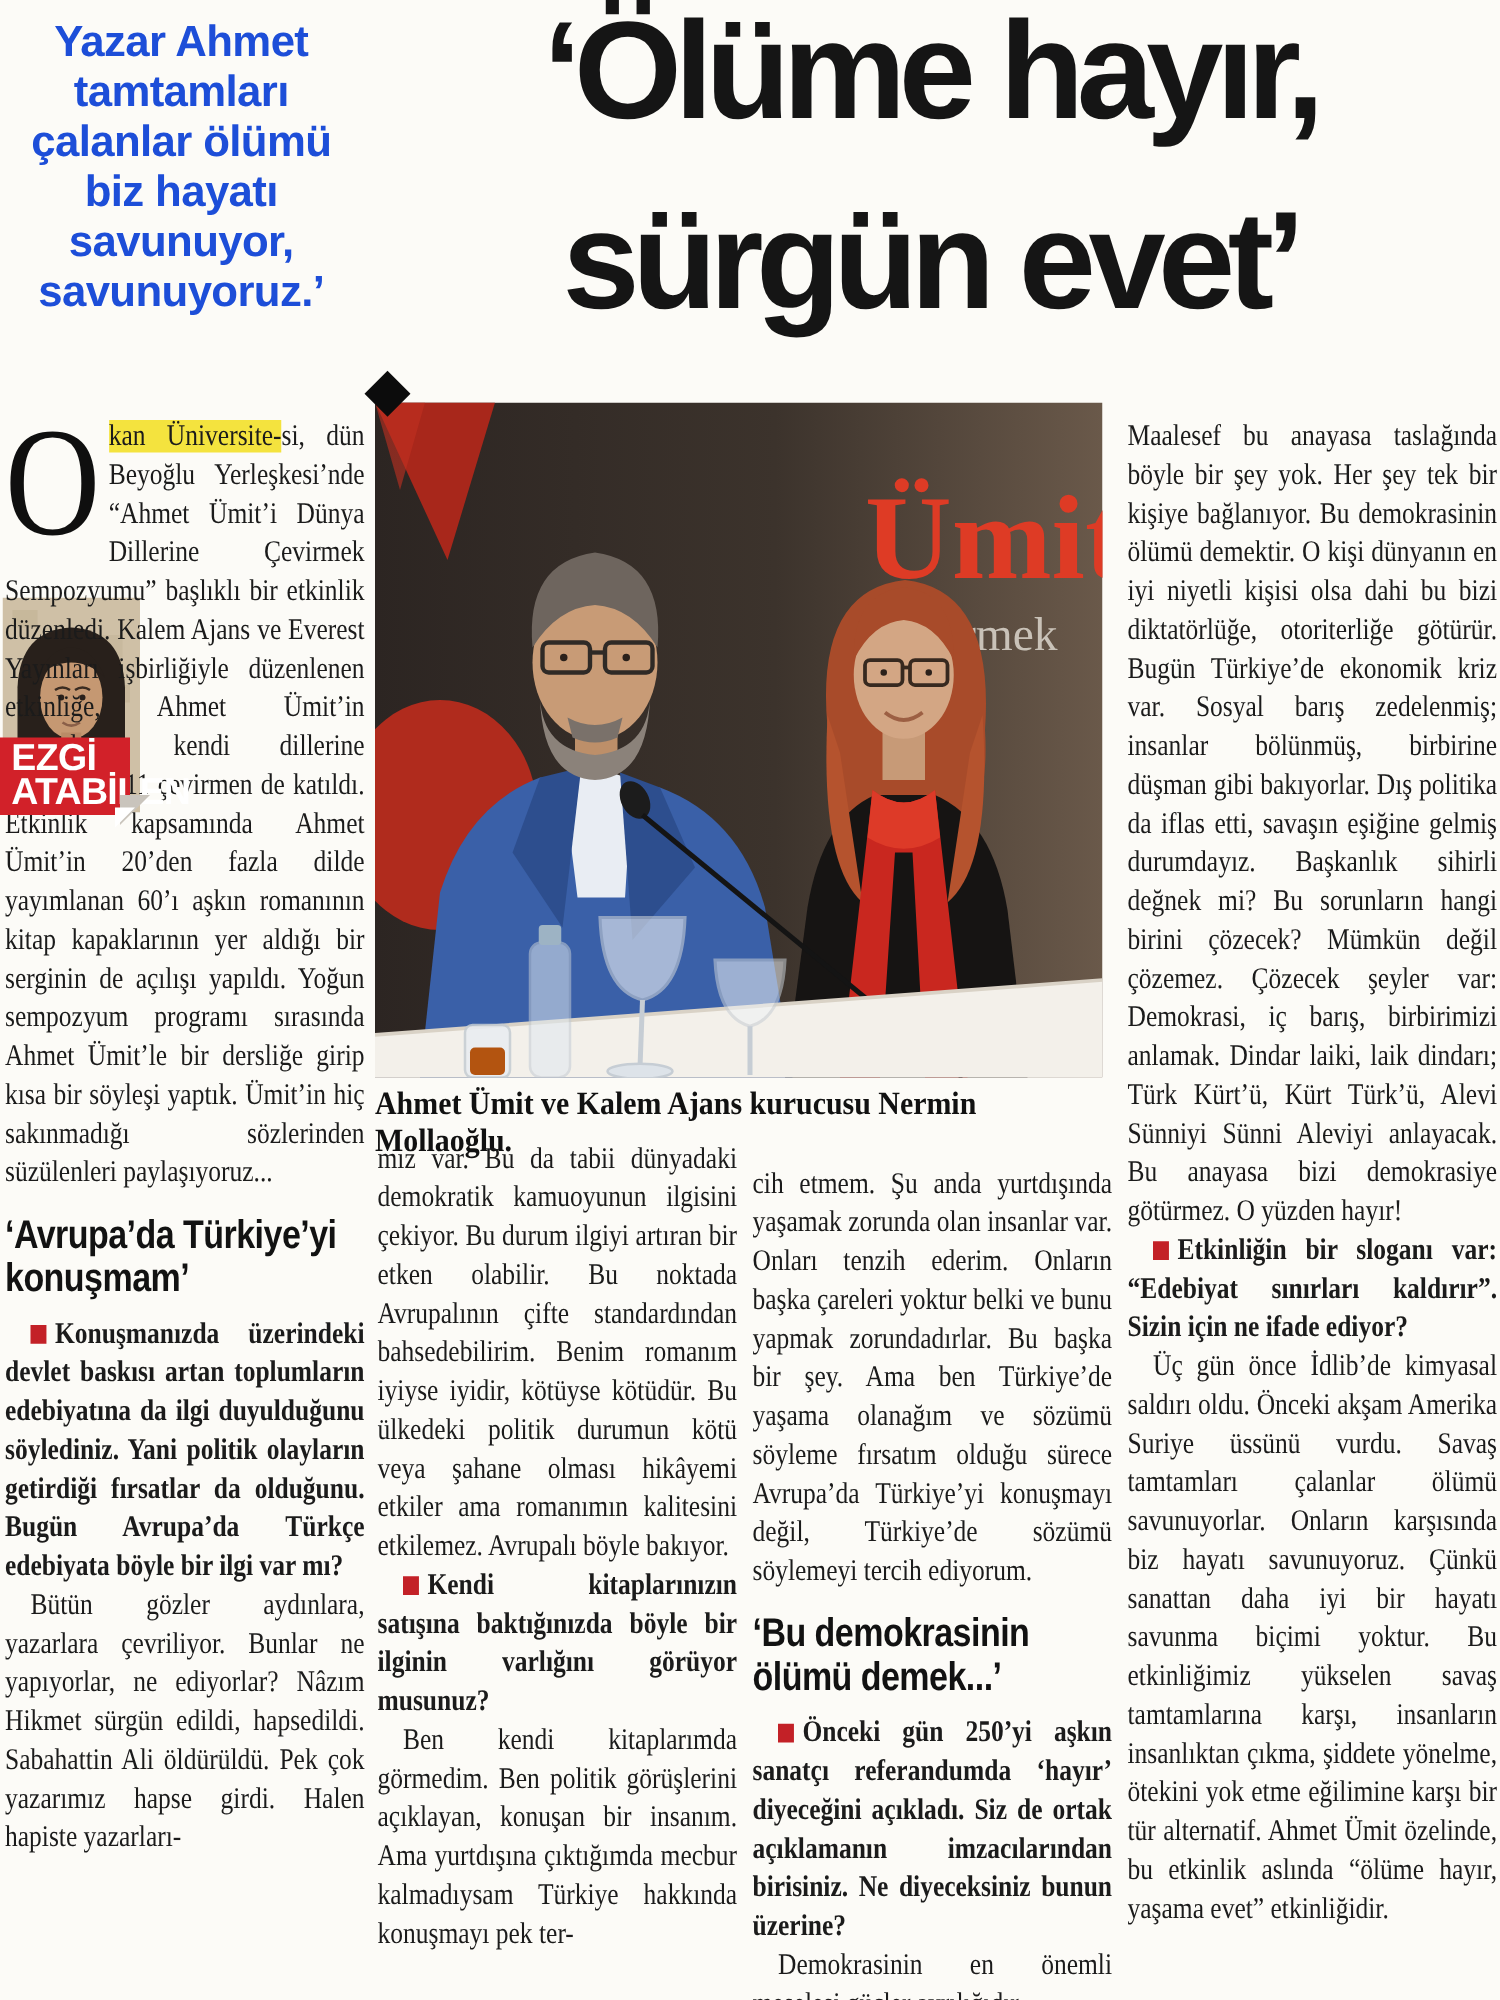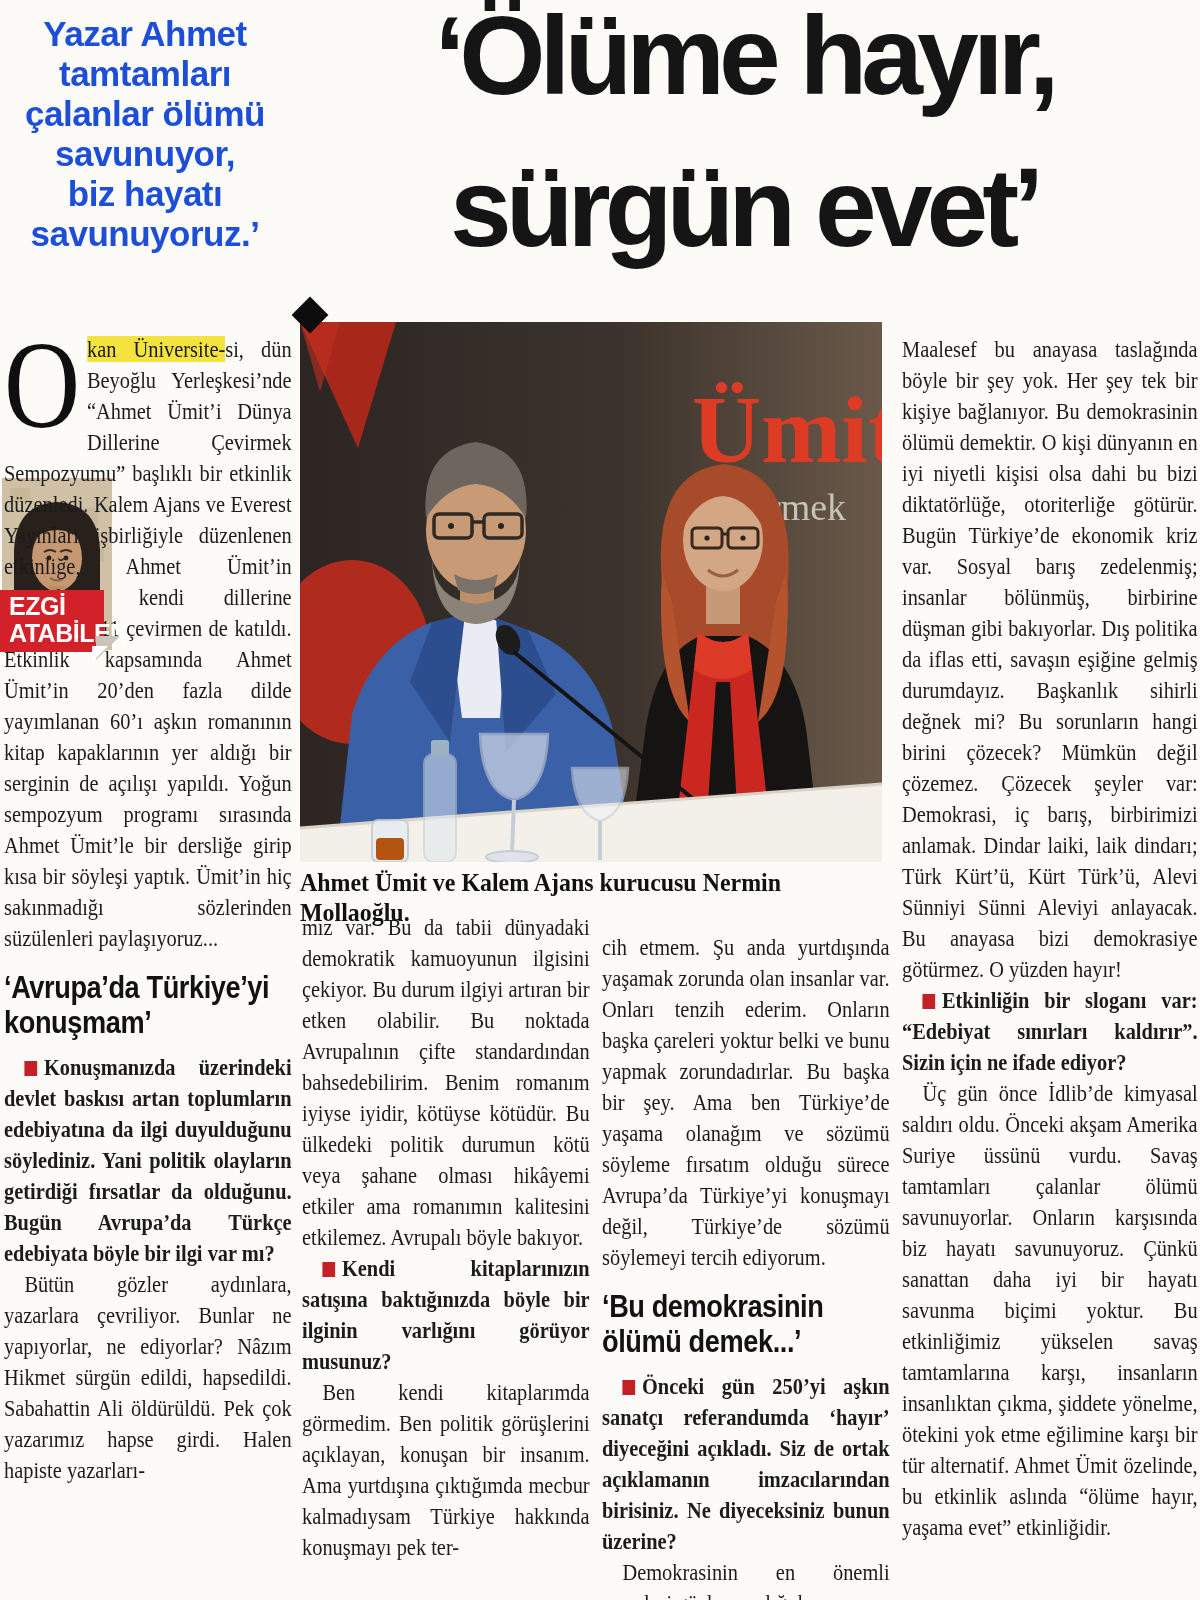--- a/index.html
+++ b/index.html
@@ -18,21 +18,21 @@
     position:absolute; left:288px; top:-20px; width:912px; text-align:center;
     font-family:"Liberation Sans", sans-serif; font-weight:bold; color:#151515;
     font-size:111px; line-height:152px; letter-spacing:-6px; white-space:nowrap;
   }
   
   .reporter { position:absolute; left:2px; top:478px; width:110px; height:172px; }
   .reporter svg { display:block; }
   .reporter-label {
     position:absolute; left:0; top:590px; width:104px; box-sizing:border-box;
     background:#d22129; color:#ffffff; font-family:"Liberation Sans", sans-serif;
-    font-weight:bold; font-size:25px; line-height:27px; padding:3px 0 5px 9px;
+    font-weight:bold; font-size:30px; line-height:27px; padding:3px 0 5px 9px;
     letter-spacing:-0.5px; z-index:3;
   }
   .reporter-label .fold1 {
     position:absolute; right:-16px; bottom:-8px; width:0; height:0;
     border-left:24px solid #c9c4bc; border-bottom:24px solid transparent;
   }
   .reporter-label .fold2 {
     position:absolute; right:-4px; bottom:-10px; width:0; height:0;
     border-left:16px solid #ffffff; border-bottom:16px solid transparent;
   }
@@ -78,22 +78,22 @@
   }
   .hl { background:#f4e33e; }
 </style>
 </head>
 <body>
 
 <div class="kicker">
   <div>Yazar Ahmet</div>
   <div>tamtamları</div>
   <div>çalanlar ölümü</div>
+  <div>biz hayatı</div>
   <div>savunuyor,</div>
-  <div>biz hayatı</div>
   <div>savunuyoruz.’</div>
 </div>
 
 <div class="headline">
   <div>‘Ölüme hayır,</div>
   <div>sürgün evet’</div>
 </div>
 
 <div class="reporter">
   <svg width="110" height="172" viewBox="0 0 110 172">

